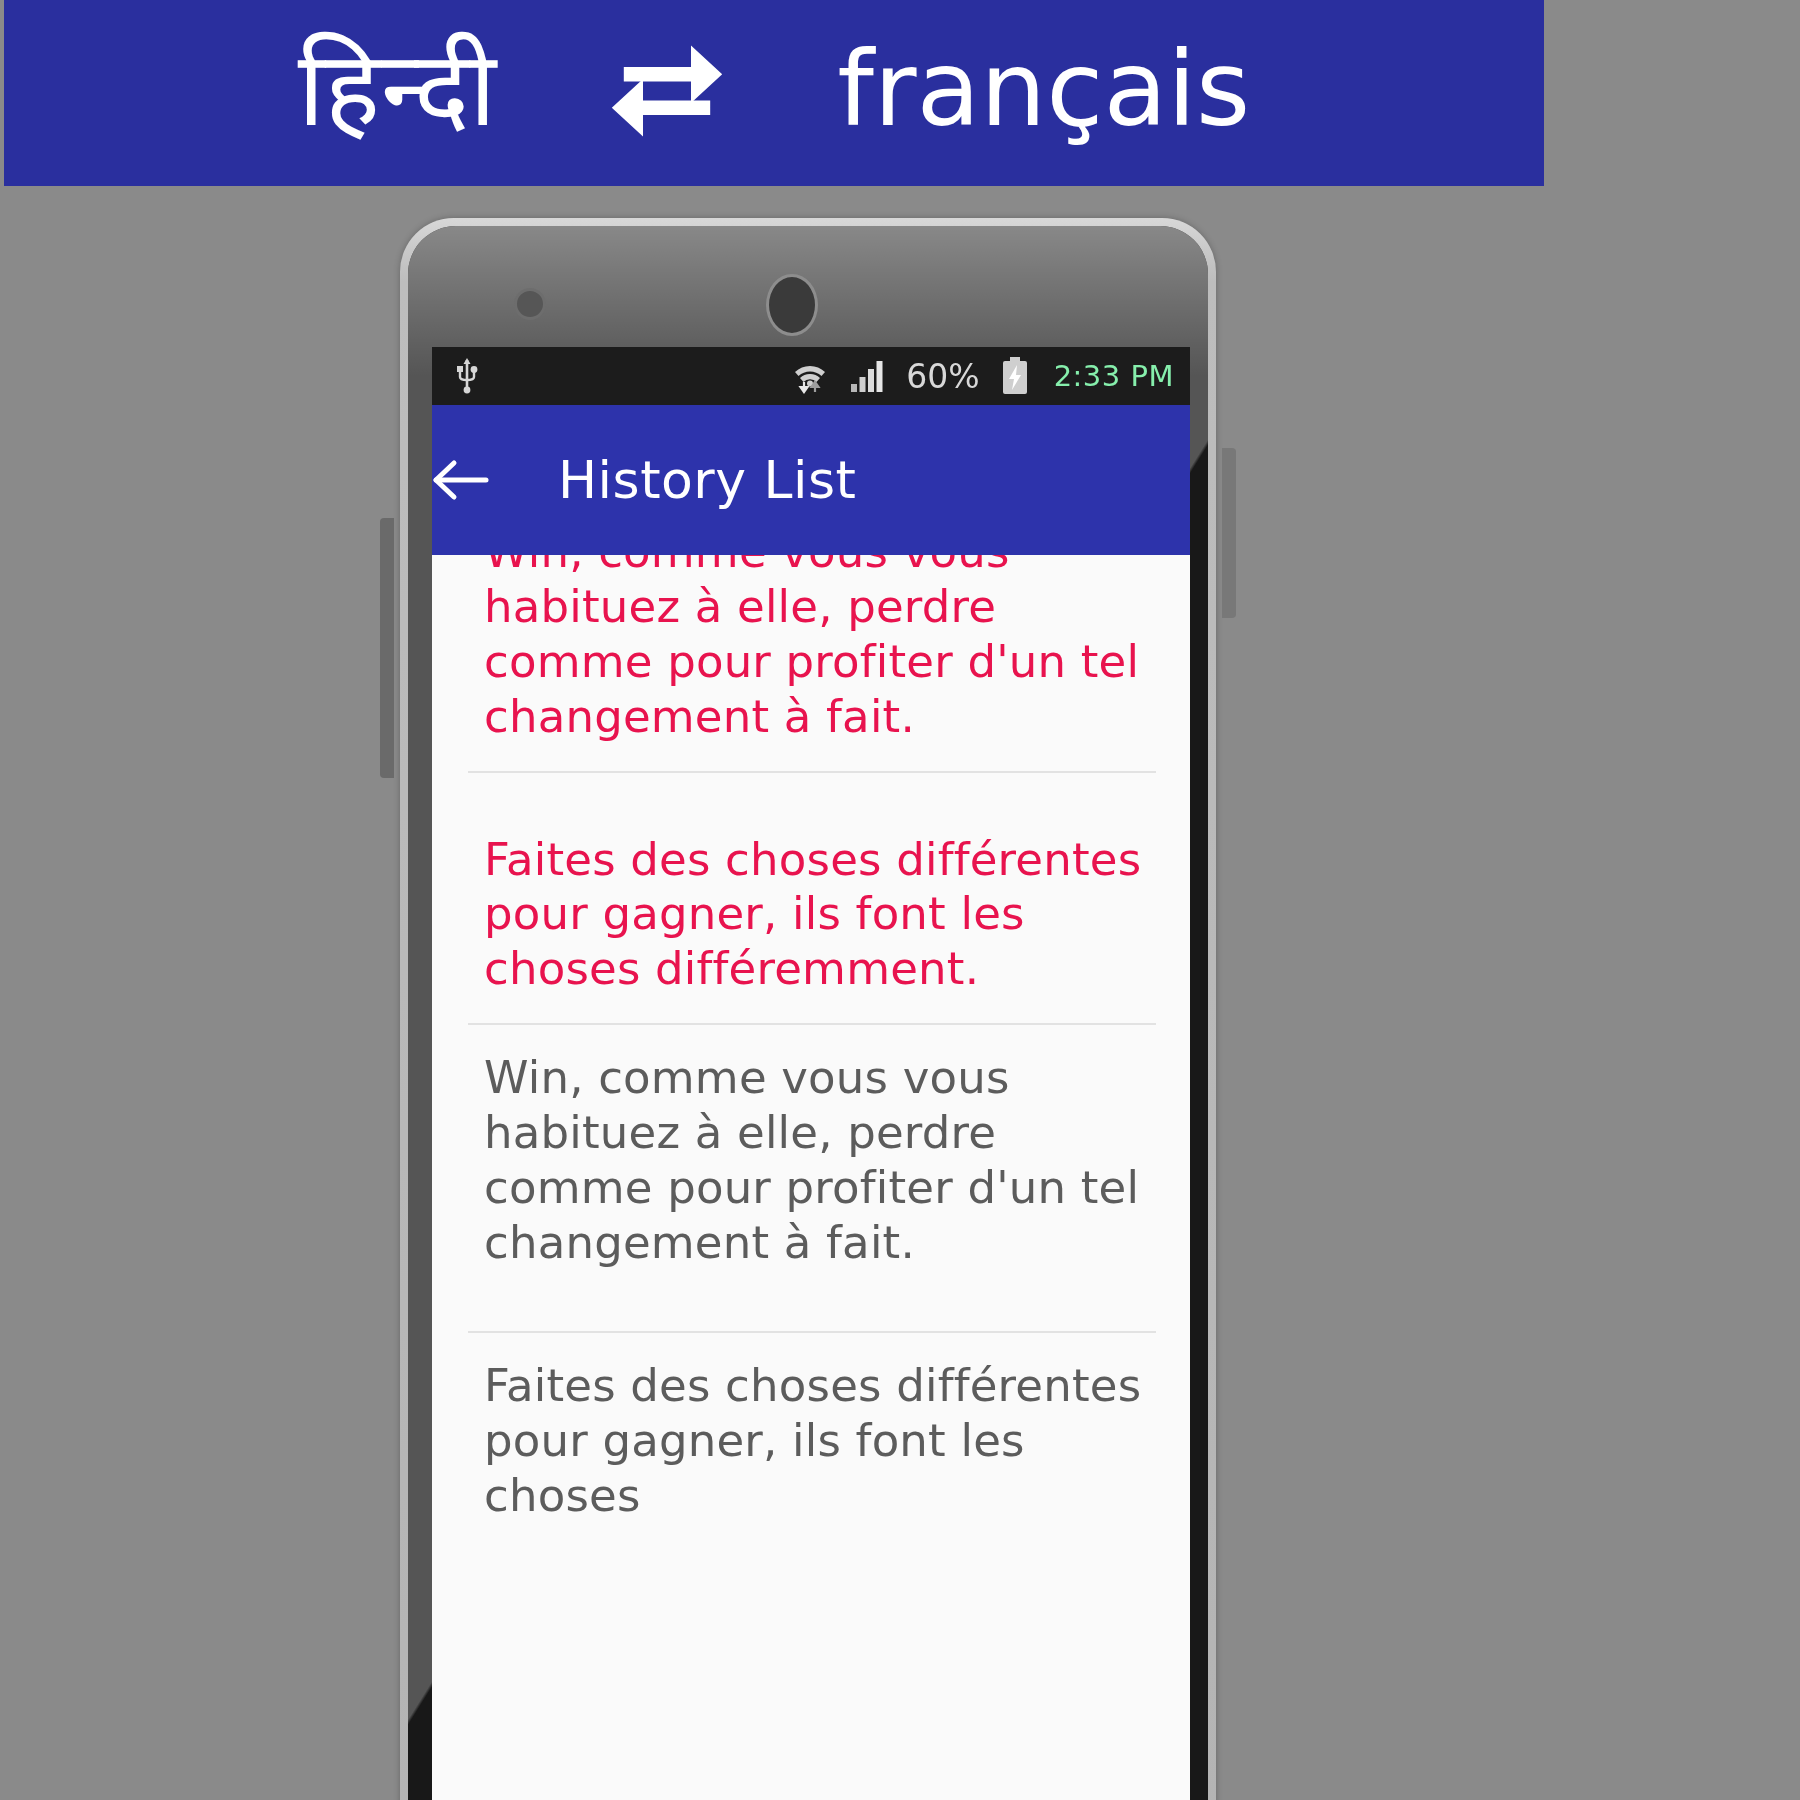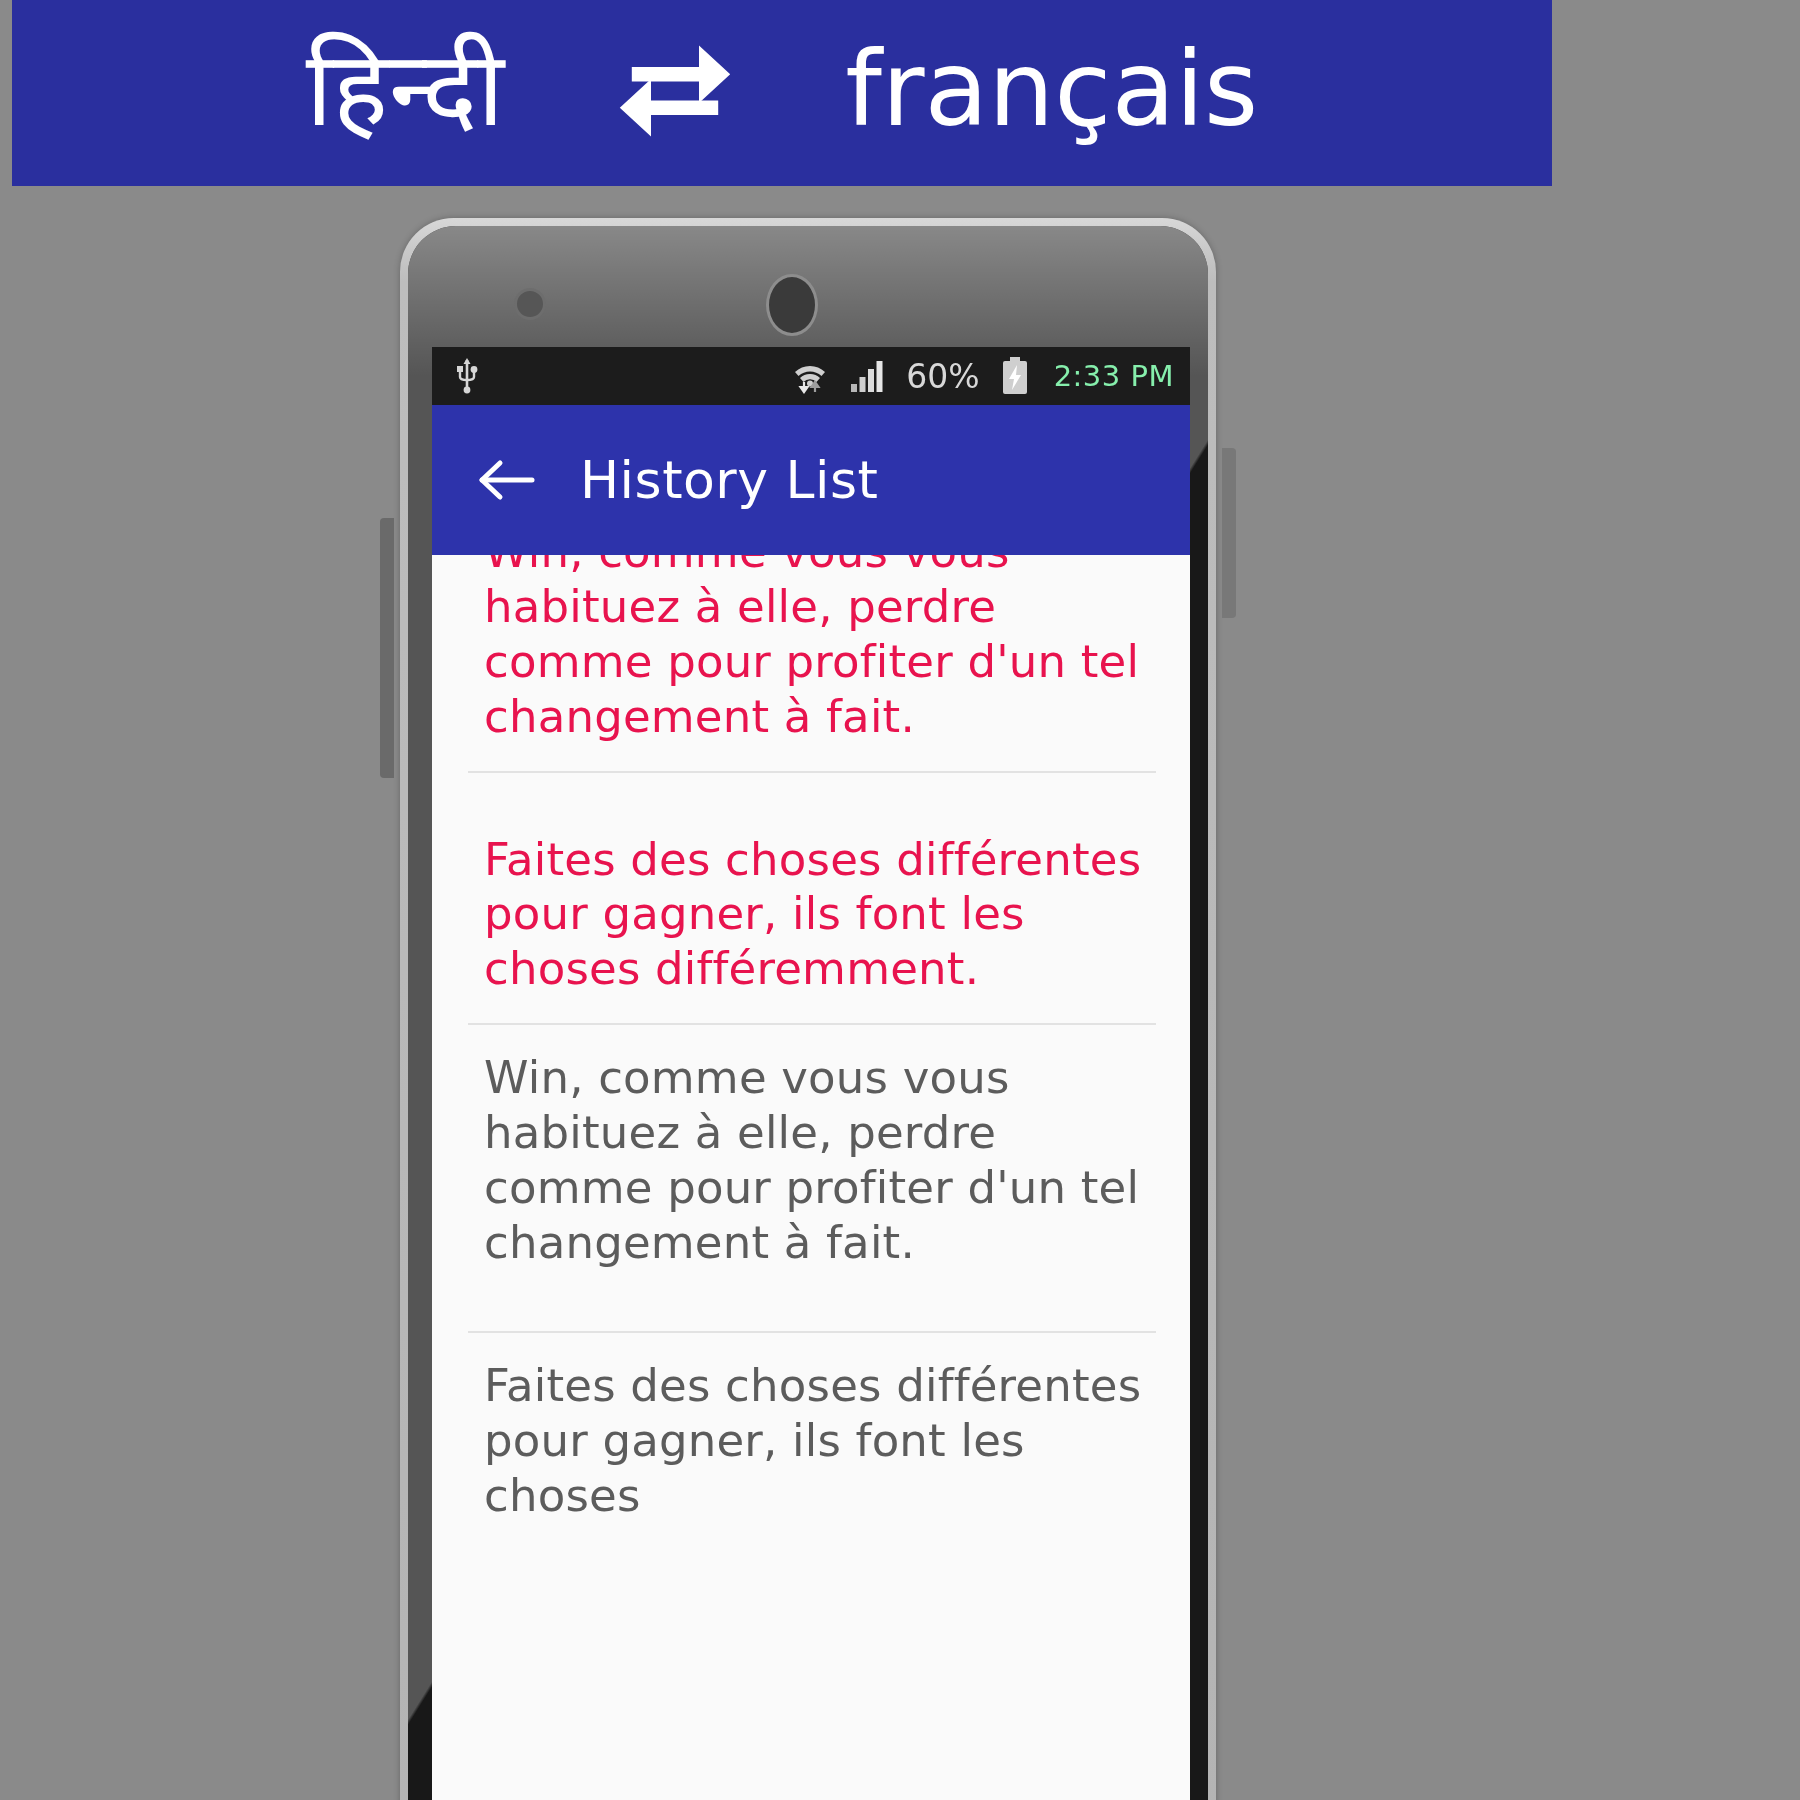--- a/index.html
+++ b/index.html
@@ -5,21 +5,21 @@
   html,body{margin:0;padding:0;}
   body{
     width:1800px;height:1800px;overflow:hidden;
     background:#8a8a8a;
     font-family:"DejaVu Sans","Liberation Sans",sans-serif;
     position:relative;
   }
 
   
   .promo-banner{
-    position:absolute;left:12px;top:0;width:1540px;height:186px;
+    position:absolute;left:4px;top:0;width:1540px;height:186px;
     background:#2a2f9e;
     display:flex;align-items:center;justify-content:center;
     gap:110px;
     overflow:hidden;
   }
   .promo-lang-left{
     color:#ffffff;font-size:104px;line-height:1;
     font-family:"DejaVu Sans","Liberation Sans",sans-serif;
     white-space:nowrap;letter-spacing:1px;
     transform:translateY(-4px);
@@ -98,21 +98,21 @@
   .sb-left{display:flex;align-items:center;gap:10px;}
   .sb-right{margin-left:auto;display:flex;align-items:center;gap:20px;}
   .sb-icon{display:block;}
   .sb-battery-pct{font-size:33px;color:#d8d8d8;letter-spacing:0;}
   .sb-time{font-size:29px;color:#86efac;letter-spacing:0.5px;padding-left:4px;}
 
   
   .app-bar{
     height:150px;background:#2d33ab;
     display:flex;align-items:center;
-    padding-left:46px;gap:44px;
+    gap:68px;
   }
   .back-arrow{width:58px;height:46px;display:block;}
   .app-title{
     color:#ffffff;font-size:52px;
     font-family:"DejaVu Sans","Liberation Sans",sans-serif;
     letter-spacing:.5px;
   }
 
   
   .history-list{

